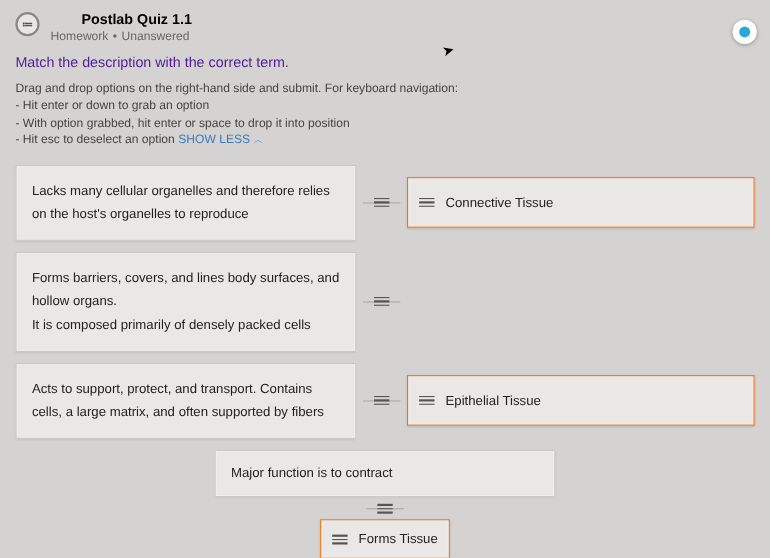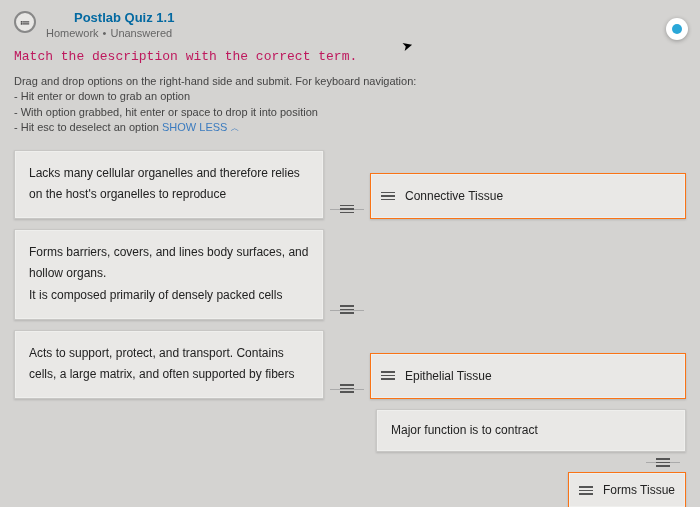--- a/index.html
+++ b/index.html
@@ -14,30 +14,30 @@
     font-size: 12px;
   }
   .container { padding: 10px 14px 0 14px; position: relative; }
   .header { display: flex; align-items: flex-start; gap: 10px; margin-bottom: 10px; }
   .quiz-icon {
     width: 22px; height: 22px; border-radius: 50%;
     border: 2px solid #888; display: flex; align-items: center; justify-content: center;
     background: #e8e7e5; flex-shrink: 0; margin-top: 1px;
   }
   .quiz-icon-inner { font-size: 10px; color: #555; font-weight: bold; }
-  .title { font-weight: 700; font-size: 13px; color: #0369a1; padding-left: 28px; }
+  .title { font-weight: 700; font-size: 13px; color: #000000; padding-left: 28px; }
   .subtitle { font-size: 11px; color: #666; margin-top: 2px; }
   .subtitle .dot::before { content: "•"; margin: 0 4px; }
-  .prompt { font-size: 13px; color: #be185d; margin: 8px 0 10px 0; font-family: Liberation Mono, monospace; }
+  .prompt { font-size: 13px; color: #4c1d95; margin: 8px 0 10px 0; }
   .instructions { font-size: 11px; color: #444; line-height: 1.4; }
   .showless { color: #3b7bbf; cursor: pointer; margin-top: 18px; }
   .caret { font-size: 9px; vertical-align: middle; }
 
   .matching-area { margin-top: 14px; }
-  .row { display: flex; align-items: flex-end; margin-bottom: 10px; }
+  .row { display: flex; align-items: center; margin-bottom: 10px; }
   .desc-box {
     width: 310px;
     background: #e9e8e6;
     border: 1px solid #c8c7c5;
     box-shadow: inset 0 0 0 1px rgba(255,255,255,0.3), 0 1px 2px rgba(0,0,0,0.15);
     padding: 12px 14px;
     font-size: 12px;
     line-height: 1.8;
     color: #222;
   }

